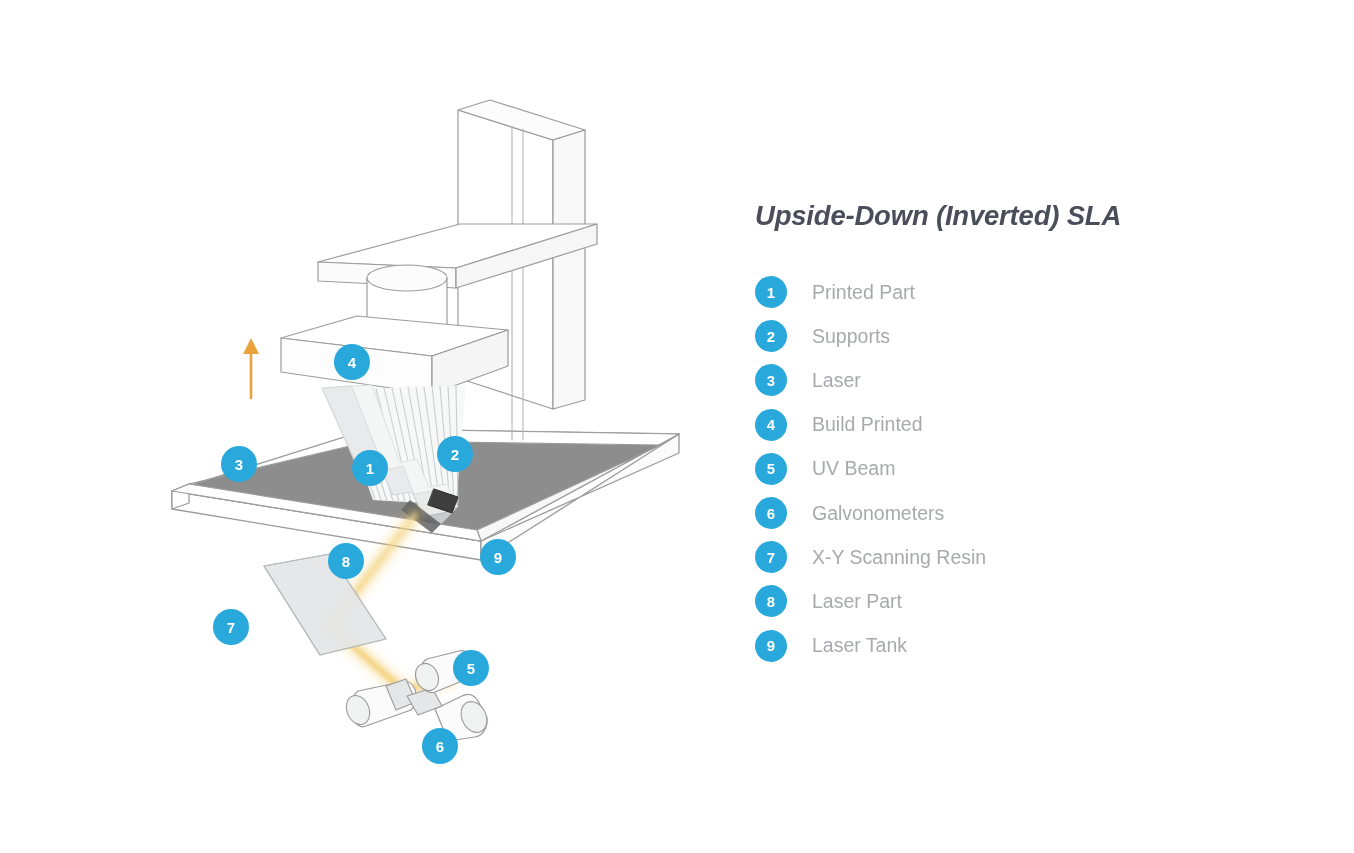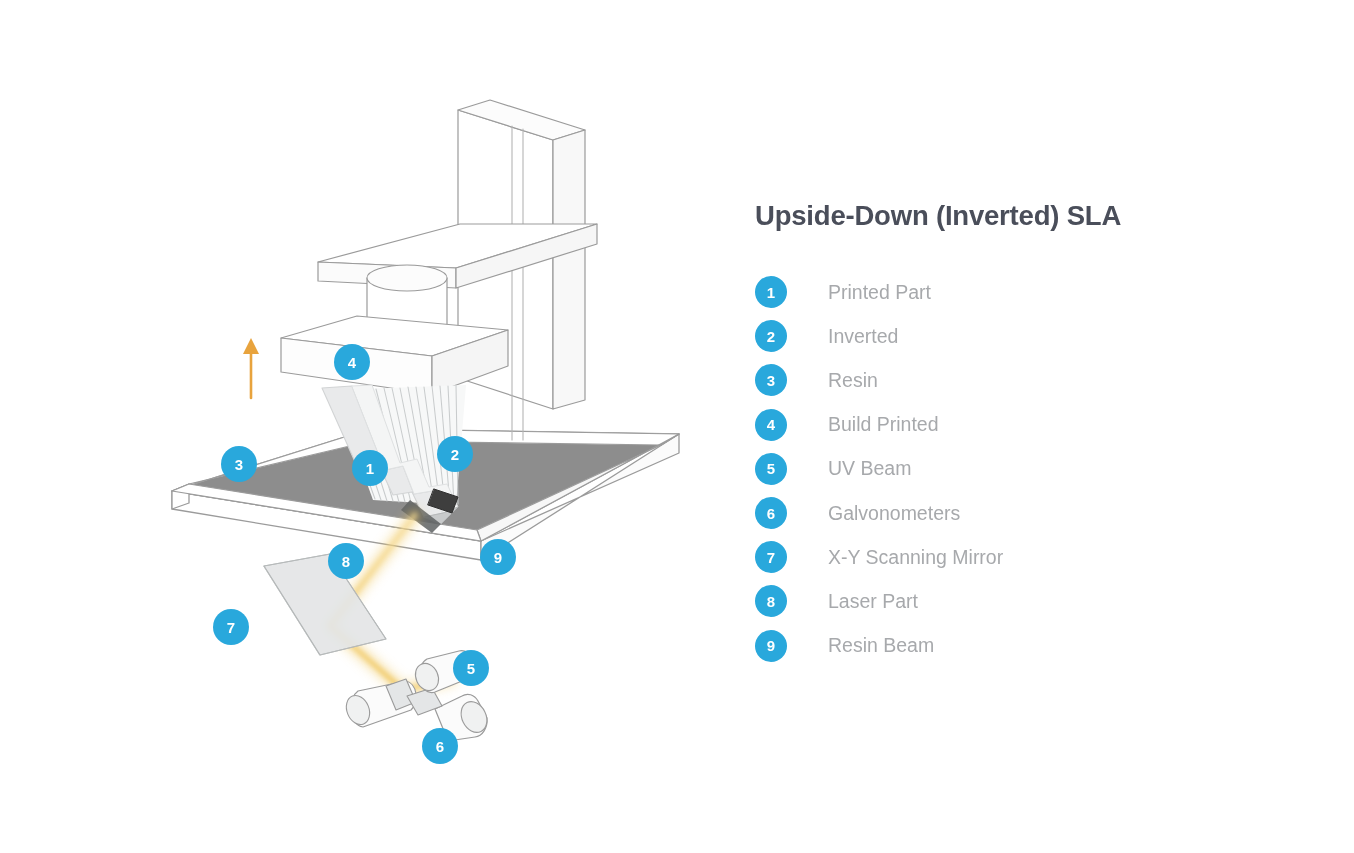--- a/index.html
+++ b/index.html
@@ -33,20 +33,21 @@
     top: 200px;
     width: 520px;
   }
   .legend-title {
     font-size: 27.5px;
     font-weight: bold;
     color: #4a4e5a;
     letter-spacing: -0.2px;
     margin: 0 0 38px 0;
     white-space: nowrap;
+    font-style: italic;
   }
   .legend-list {
     list-style: none;
     margin: 0;
     padding: 0;
   }
   .legend-item {
     display: flex;
     align-items: center;
     height: 44.2px;
@@ -58,21 +59,21 @@
     background: #29a8dc;
     color: #ffffff;
     font-size: 15px;
     font-weight: bold;
     display: flex;
     align-items: center;
     justify-content: center;
     flex: 0 0 auto;
   }
   .legend-label {
-    margin-left: 41px;
+    margin-left: 25px;
     font-size: 19.5px;
     color: #a7a9ac;
     white-space: nowrap;
   }
 </style>
 </head>
 <body>
 
 <div id="stage">
 
@@ -284,46 +285,46 @@
 
   <div class="legend-panel">
     <h1 class="legend-title">Upside-Down (Inverted) SLA</h1>
     <ul class="legend-list">
       <li class="legend-item">
         <span class="legend-badge">1</span>
         <span class="legend-label">Printed Part</span>
       </li>
       <li class="legend-item">
         <span class="legend-badge">2</span>
-        <span class="legend-label">Inverted</span>
+        <span class="legend-label">Supports</span>
       </li>
       <li class="legend-item">
         <span class="legend-badge">3</span>
-        <span class="legend-label">Resin</span>
+        <span class="legend-label">Laser</span>
       </li>
       <li class="legend-item">
         <span class="legend-badge">4</span>
         <span class="legend-label">Build Printed</span>
       </li>
       <li class="legend-item">
         <span class="legend-badge">5</span>
         <span class="legend-label">UV Beam</span>
       </li>
       <li class="legend-item">
         <span class="legend-badge">6</span>
         <span class="legend-label">Galvonometers</span>
       </li>
       <li class="legend-item">
         <span class="legend-badge">7</span>
-        <span class="legend-label">X-Y Scanning Mirror</span>
+        <span class="legend-label">X-Y Scanning Resin</span>
       </li>
       <li class="legend-item">
         <span class="legend-badge">8</span>
         <span class="legend-label">Laser Part</span>
       </li>
       <li class="legend-item">
         <span class="legend-badge">9</span>
-        <span class="legend-label">Resin Beam</span>
+        <span class="legend-label">Laser Tank</span>
       </li>
     </ul>
   </div>
 
 </div>
 
 </body></html>

